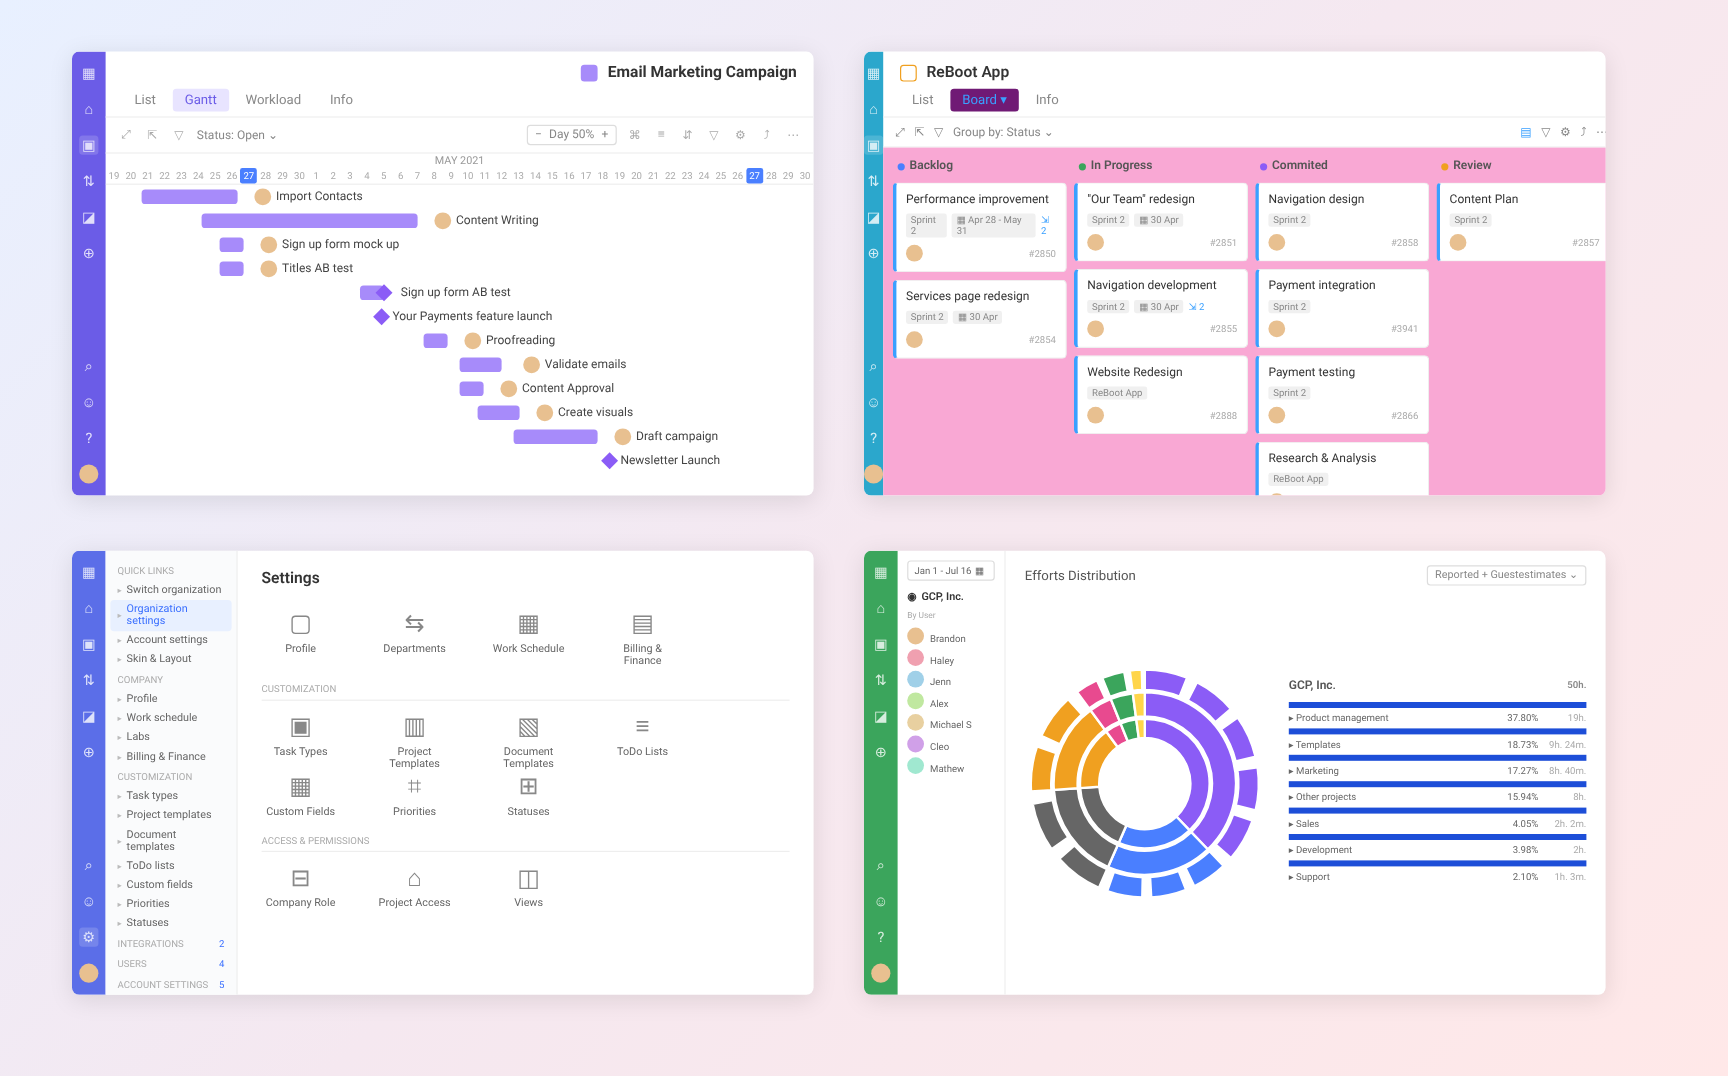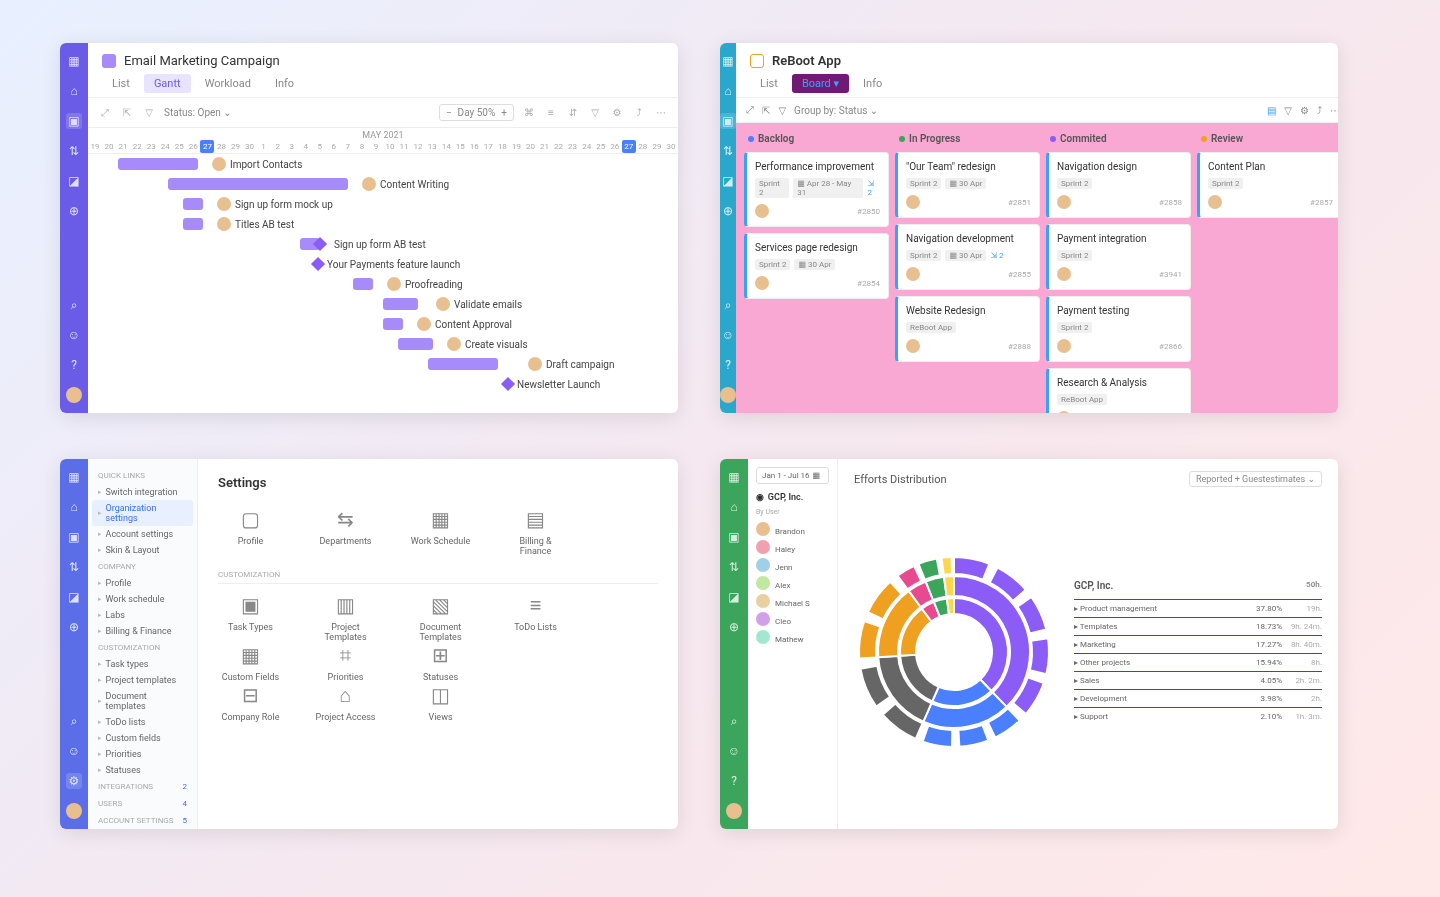--- a/index.html
+++ b/index.html
@@ -16,21 +16,21 @@
 .sidebar-icon { width:16px; height:16px; opacity:.8; display:flex; align-items:center; justify-content:center; color:#fff; font-size:12px; cursor:pointer; }
 .sidebar-bottom { margin-top:auto; padding-bottom:10px; display:flex; flex-direction:column; gap:14px; align-items:center; }
 .avatar { width:16px; height:16px; border-radius:50%; background:#d0d0d0; }
 .avatar.sm { width:14px; height:14px; }
 
 
 #p1 { top:43px; left:60px; width:618px; height:370px; }
 #p1 .sidebar { background:#6b5ce7; }
 #p1 .main { flex:1; display:flex; flex-direction:column; }
 #p1 .header { padding:10px 14px 4px; }
-#p1 .title-row { display:flex; align-items:center; gap:8px; font-size:13px; font-weight:400; color:#333; }
+#p1 .title-row { display:flex; align-items:center; gap:8px; font-size:13px; font-weight:700; color:#333;justify-content:flex-end; }
 #p1 .title-row::before { content:""; width:14px; height:14px; border-radius:3px; background:#a78bfa; }
 #p1 .tabs { display:flex; gap:4px; margin-top:6px; font-size:11px; color:#888; }
 #p1 .tab { padding:3px 10px; cursor:pointer; border-radius:3px; }
 #p1 .tab.active { background:#e8e4ff; color:#6b5ce7; }
 #p1 .toolbar { display:flex; align-items:center; padding:6px 10px; gap:8px; border-top:1px solid #eee; border-bottom:1px solid #eee; font-size:10px; color:#888; }
 #p1 .toolbar .spacer { flex:1; }
 #p1 .tb-icon { width:14px; height:14px; display:inline-flex; align-items:center; justify-content:center; cursor:pointer; color:#aaa; }
 #p1 .status-open { color:#888; }
 #p1 .zoom-group { border:1px solid #ddd; border-radius:3px; padding:2px 6px; display:flex; align-items:center; gap:6px; }
 #p1 .gantt-area { flex:1; overflow:hidden; position:relative; font-size:10px; color:#888; }
@@ -92,21 +92,21 @@
 #p4 .ulabel { font-size:7px; color:#aaa; margin:4px 0; }
 #p4 .user { display:flex; align-items:flex-end; gap:5px; font-size:8px; color:#666; padding:2px 0; cursor:pointer; }
 #p4 .main4 { flex:1; padding:12px 16px; display:flex; flex-direction:column; }
 #p4 .main4 .topbar { display:flex; align-items:center; font-size:11px; color:#555; }
 #p4 .main4 .topbar .sel { margin-left:auto; border:1px solid #ddd; border-radius:3px; padding:2px 6px; font-size:9px; color:#888; cursor:pointer; }
 #p4 .chart-wrap { flex:1; display:flex; gap:20px; align-items:center; }
 #p4 .donut { width:200px; height:200px; position:relative; }
 #p4 .legend { flex:1; font-size:9px; color:#555; }
 #p4 .legend .lhdr { display:flex; font-size:10px; font-weight:600; margin-bottom:8px; }
 #p4 .legend .lhdr .val { margin-left:auto; font-size:8px; color:#888; }
-#p4 .legend .lrow { display:flex; padding:4px 0; border-top:1px solid #1d4ed8; font-size:8px; color:#666; }
+#p4 .legend .lrow { display:flex; padding:4px 0; border-top:5px solid #1d4ed8; font-size:8px; color:#666; }
 #p4 .legend .lrow .pct { margin-left:auto; width:40px; text-align:right; }
 #p4 .legend .lrow .time { width:40px; text-align:right; color:#aaa; }
 </style>
 </head>
 <body>
 
 <div class="panel" id="p1">
   <div class="sidebar">
     <div class="sidebar-icon">▦</div>
     <div class="sidebar-icon">⌂</div>
@@ -263,21 +263,21 @@
           </div>
           <div class="gantt-row">
             <div class="bar" style="left: 310px; width: 35px;"></div>
             <div class="task-label" style="left: 359px;">
               <div class="avatar sm" style="background: rgb(232, 192, 144);"></div>
               <span>Create visuals</span>
             </div>
           </div>
           <div class="gantt-row">
             <div class="bar" style="left: 340px; width: 70px;"></div>
-            <div class="task-label" style="left: 440px;">
+            <div class="task-label" style="left: 424px;">
               <div class="avatar sm" style="background: rgb(232, 192, 144);"></div>
               <span>Draft campaign</span>
             </div>
           </div>
           <div class="gantt-row">
             <div class="diamond" style="left: 415px;"></div>
             <div class="task-label" style="left: 429px;">
               <span>Newsletter Launch</span>
             </div>
           </div>
@@ -459,21 +459,21 @@
       <div class="sidebar-icon">⌕</div>
       <div class="sidebar-icon">☺</div>
       <div class="sidebar-icon" style="background:rgba(255,255,255,.2);border-radius:3px;padding:2px;">⚙</div>
       <div class="avatar" style="background:#e8c090"></div>
     </div>
   </div>
   <div class="quick-col" id="p3-quick">
       <div class="qhdr">
         <span>QUICK LINKS</span>
       </div>
-      <div class="qitem">Switch integration</div>
+      <div class="qitem">Switch organization</div>
       <div class="qitem active">Organization settings</div>
       <div class="qitem">Account settings</div>
       <div class="qitem">Skin &amp; Layout</div>
       <div class="qhdr">
         <span>COMPANY</span>
       </div>
       <div class="qitem">Profile</div>
       <div class="qitem">Work schedule</div>
       <div class="qitem">Labs</div>
       <div class="qitem">Billing &amp; Finance</div>
@@ -547,20 +547,21 @@
           </div>
           <div class="sitem">
             <div class="sic">⌗</div>
             <span>Priorities</span>
           </div>
           <div class="sitem">
             <div class="sic">⊞</div>
             <span>Statuses</span>
           </div>
         </div>
+        <div class="sec-title">ACCESS &amp; PERMISSIONS</div>
         <div class="grid">
           <div class="sitem">
             <div class="sic">⊟</div>
             <span>Company Role</span>
           </div>
           <div class="sitem">
             <div class="sic">⌂</div>
             <span>Project Access</span>
           </div>
           <div class="sitem">

